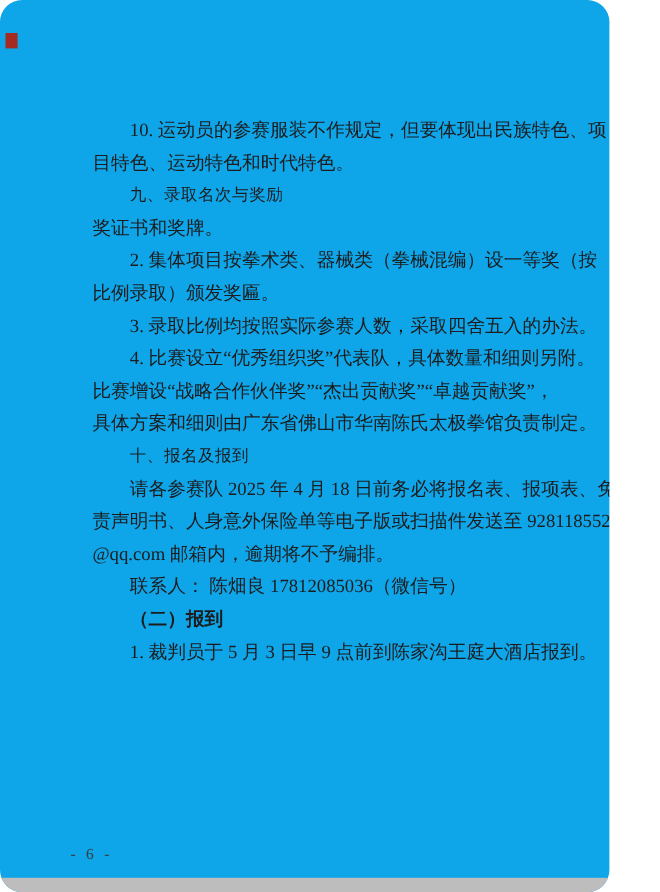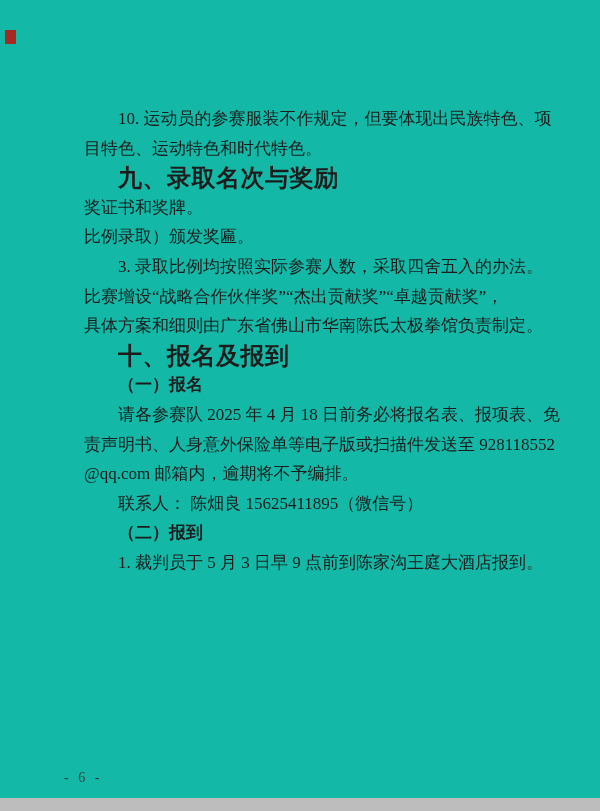--- a/index.html
+++ b/index.html
@@ -1,38 +1,39 @@
 <!DOCTYPE html>
 <html><head>
 <meta charset="utf-8">
 <style>
   html,body { margin:0; padding:0; background:#ffffff; }
   .page {
     position:relative;
-    width:600px; height:811px;
-    background:#14b8a6;
+    width:554px; height:811px;
+    background:#0ea5e9;
     overflow:hidden;
     font-family:"Liberation Serif","DejaVu Serif",serif;
     color:#1c1c1c;
+    border-radius:20px;
   }
   .doc {
     position:absolute;
     left:84px; top:104px; width:440px;
   }
   .ln {
     display:block;
     line-height:29.6px;
     font-size:17px;
     white-space:nowrap;
   }
   .indent { text-indent:34px; }
   .h {
-    font-weight:700;
+    font-weight:400;
     font-family:"Liberation Sans","DejaVu Sans",sans-serif;
-    font-size:24px;
+    font-size:15px;
     letter-spacing:0.5px;
   }
   .sub { font-weight:700; }
   .pagenum {
     position:absolute;
     left:64px; top:770px;
     font-size:14px;
     letter-spacing:3px;
     color:#3c3c3c;
     font-family:"Liberation Serif","DejaVu Serif",serif;
@@ -58,37 +59,38 @@
   <span class="stamp"></span>
 
   <div class="doc">
     <div class="ln indent">10. 运动员的参赛服装不作规定，但要体现出民族特色、项</div>
     <div class="ln">目特色、运动特色和时代特色。</div>
 
     <div class="ln indent h">九、录取名次与奖励</div>
 
     <div class="ln">奖证书和奖牌。</div>
 
+    <div class="ln indent">2. 集体项目按拳术类、器械类（拳械混编）设一等奖（按</div>
     <div class="ln">比例录取）颁发奖匾。</div>
 
     <div class="ln indent">3. 录取比例均按照实际参赛人数，采取四舍五入的办法。</div>
 
+    <div class="ln indent">4. 比赛设立“优秀组织奖”代表队，具体数量和细则另附。</div>
 
     <div class="ln">比赛增设“战略合作伙伴奖”“杰出贡献奖”“卓越贡献奖”，</div>
     <div class="ln">具体方案和细则由广东省佛山市华南陈氏太极拳馆负责制定。</div>
 
     <div class="ln indent h">十、报名及报到</div>
 
-    <div class="ln indent sub">（一）报名</div>
 
     <div class="ln indent">请各参赛队 2025 年 4 月 18 日前务必将报名表、报项表、免</div>
     <div class="ln">责声明书、人身意外保险单等电子版或扫描件发送至 928118552</div>
     <div class="ln">@qq.com 邮箱内，逾期将不予编排。</div>
 
-    <div class="ln indent">联系人： 陈畑良 15625411895（微信号）</div>
+    <div class="ln indent">联系人： 陈畑良 17812085036（微信号）</div>
 
     <div class="ln indent sub">（二）报到</div>
 
     <div class="ln indent">1. 裁判员于 5 月 3 日早 9 点前到陈家沟王庭大酒店报到。</div>
   </div>
 
   <div class="pagenum">- 6 -</div>
 
   <div class="scanband"></div>
 

